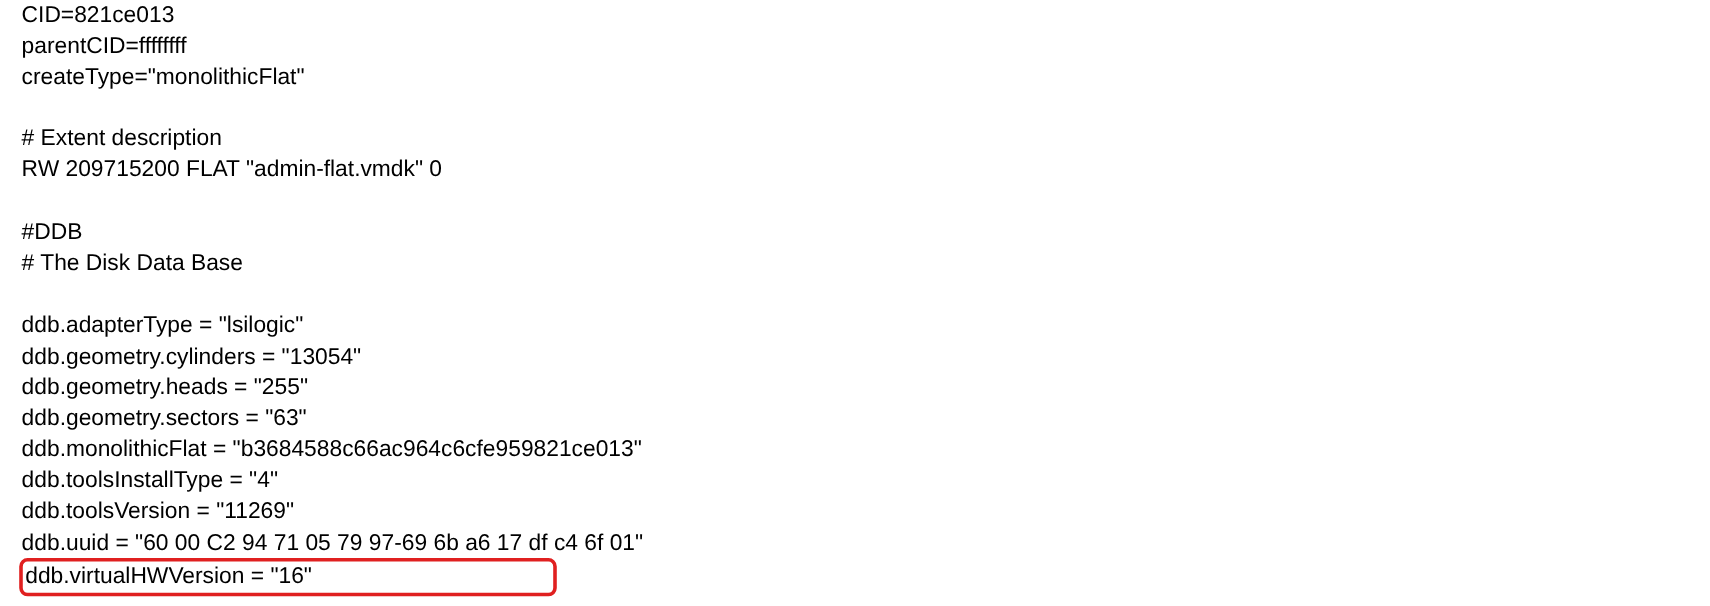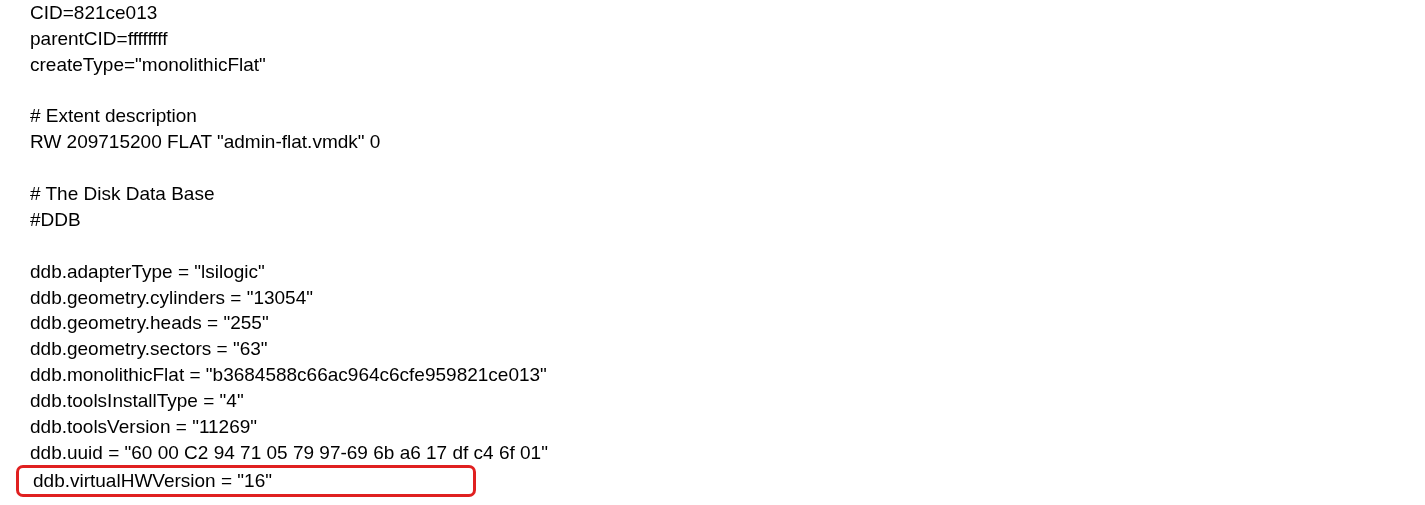--- a/index.html
+++ b/index.html
@@ -11,21 +11,20 @@
       background: #ffffff;
       font-family: "Segoe UI", Arial, sans-serif;
       font-size: 19px;
       color: #000000;
       padding: 0 18px;
       width: 1425px;
       line-height: 1.36;
     }
     .line {
       white-space: pre;
-      margin-left: 12px;
     }
     .blank-line {
       height: 26px;
     }
     .highlight-box {
       display: inline-block;
       border: 3px solid #e02020;
       border-radius: 7px;
       padding: 0 6px 0 0;
       margin-left: -2px;
@@ -44,22 +43,22 @@
 <body>
 
 <div class="content">
   <div class="line cut-top">CID=821ce013</div>
   <div class="line">parentCID=ffffffff</div>
   <div class="line">createType="monolithicFlat"</div>
   <div class="blank-line"></div>
   <div class="line"># Extent description</div>
   <div class="line">RW 209715200 FLAT "admin-flat.vmdk" 0</div>
   <div class="blank-line"></div>
+  <div class="line">#DDB</div>
   <div class="line"># The Disk Data Base</div>
-  <div class="line">#DDB</div>
   <div class="blank-line"></div>
   <div class="line">ddb.adapterType = "lsilogic"</div>
   <div class="line">ddb.geometry.cylinders = "13054"</div>
   <div class="line">ddb.geometry.heads = "255"</div>
   <div class="line">ddb.geometry.sectors = "63"</div>
   <div class="line">ddb.monolithicFlat = "b3684588c66ac964c6cfe959821ce013"</div>
   <div class="line">ddb.toolsInstallType = "4"</div>
   <div class="line">ddb.toolsVersion = "11269"</div>
   <div class="line">ddb.uuid = "60 00 C2 94 71 05 79 97-69 6b a6 17 df c4 6f 01"</div>
   <div>

